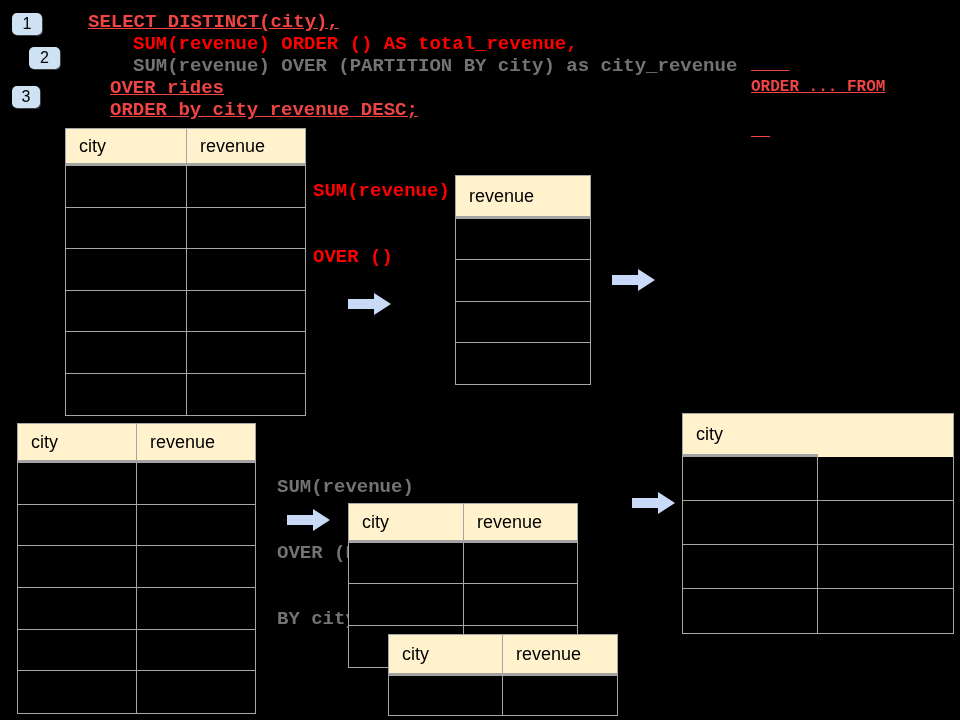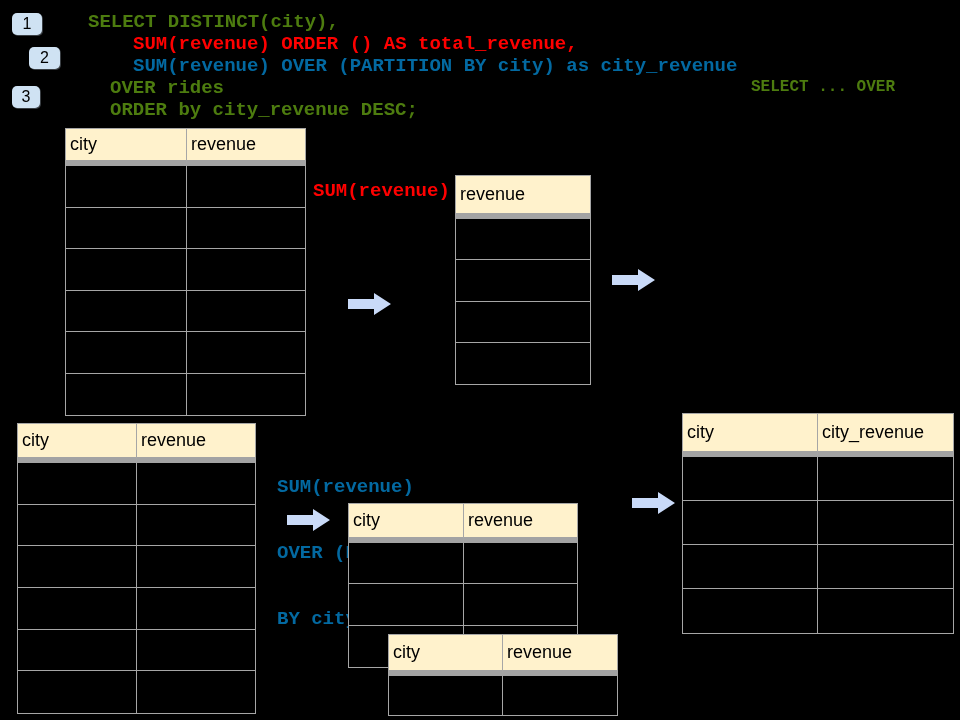--- a/index.html
+++ b/index.html
@@ -6,35 +6,35 @@
   .stage{
     position:relative;width:960px;height:720px;background:#000;overflow:hidden;
     font-family:"Liberation Sans",sans-serif;
   }
   
   .code{
     position:absolute;font-family:"Liberation Mono","DejaVu Sans Mono",monospace;
     font-weight:bold;font-size:19px;line-height:22px;white-space:pre;
   }
   .code.small{font-size:16px;}
-  .c-purple{color:#4d7c0f;}
+  .c-purple{color:#ef4444;text-decoration:underline;}
   .c-red{color:#FF0000;}
-  .c-green{color:#0369a1;}
+  .c-green{color:#737373;}
   
   .badge{
     position:absolute;background:#CFE2F3;border-radius:5px;color:#000;
     display:flex;align-items:center;justify-content:center;
     font-size:16px;box-shadow:1px 1px 0 #3a3f44;
   }
   
   .tbl{position:absolute;border:1px solid #A6A6A6;box-sizing:border-box;background:#000;}
   .thead{display:grid;background:#FFF2CC;color:#000;}
   .th{
-    display:flex;align-items:center;padding-left:4px;font-size:18px;
-    border-right:1px solid #A6A6A6;border-bottom:6px solid #a3a3a3;box-sizing:border-box;
+    display:flex;align-items:center;padding-left:13px;font-size:18px;
+    border-right:1px solid #A6A6A6;border-bottom:3px solid #a3a3a3;box-sizing:border-box;
     overflow:hidden;white-space:nowrap;
   }
   .th:last-child{border-right:none;text-align:center;}
   .tbody{display:grid;}
   .td{border-right:1px solid #A6A6A6;border-bottom:1px solid #A6A6A6;box-sizing:border-box;}
   .cols2 .td:nth-child(2n){border-right:none;}
   .cols1 .td{border-right:none;}
   .cols2 .td:nth-last-child(-n+2){border-bottom:none;}
   .cols1 .td:last-child{border-bottom:none;}
   
@@ -55,21 +55,21 @@
     <span>3</span>
   </div>
 
   <div class="code c-purple" style="left:88px;top:11px;">SELECT DISTINCT(city),</div>
   <div class="code c-red" style="left:133px;top:33px;">SUM(revenue) ORDER () AS total_revenue,</div>
   <div class="code c-green" style="left:133px;top:55px;">SUM(revenue) OVER (PARTITION BY city) as city_revenue</div>
   <div class="code c-purple" style="left:110px;top:77px;">OVER rides</div>
   <div class="code c-purple" style="left:110px;top:99px;">ORDER by city_revenue DESC;</div>
 
   <div class="code small c-purple" style="left:751px;top:32px;">
-    <div>SELECT ... OVER</div>
+    <div>ORDER ... FROM</div>
   </div>
 
   <div class="tbl" style="left:65px;top:128px;width:241px;">
     <div class="thead" style="grid-template-columns:121px 1fr;grid-auto-rows:37px;">
       <div class="th">city</div>
       <div class="th">revenue</div>
     </div>
     <div class="tbody cols2" style="grid-template-columns:121px 1fr;grid-auto-rows:41.5px;">
         <div class="td"></div>
         <div class="td"></div>
@@ -81,20 +81,21 @@
         <div class="td"></div>
         <div class="td"></div>
         <div class="td"></div>
         <div class="td"></div>
         <div class="td"></div>
       </div>
   </div>
 
   <div class="code c-red" style="left:313px;top:136px;">
     <div>SUM(revenue)</div>
+    <div>OVER ()</div>
   </div>
 
   <span class="arrow" style="left:348px;top:292px;">
     <svg width="44" height="24" viewBox="0 0 44 24">
         <polygon points="0,7 26,7 26,1 43,12 26,23 26,17 0,17" fill="#C9DAF8"></polygon>
       </svg>
   </span>
 
   <div class="tbl" style="left:455px;top:175px;width:136px;">
     <div class="thead" style="grid-template-columns:1fr;grid-auto-rows:43px;">
@@ -175,21 +176,20 @@
 
   <span class="arrow" style="left:632px;top:491px;">
     <svg width="44" height="24" viewBox="0 0 44 24">
         <polygon points="0,7 26,7 26,1 43,12 26,23 26,17 0,17" fill="#C9DAF8"></polygon>
       </svg>
   </span>
 
   <div class="tbl" style="left:682px;top:413px;width:272px;">
     <div class="thead" style="grid-template-columns:135px 1fr;grid-auto-rows:43px;">
       <div class="th">city</div>
-      <div class="th">city_revenue</div>
     </div>
     <div class="tbody cols2" style="grid-template-columns:135px 1fr;grid-auto-rows:44px;">
         <div class="td"></div>
         <div class="td"></div>
         <div class="td"></div>
         <div class="td"></div>
         <div class="td"></div>
         <div class="td"></div>
         <div class="td"></div>
         <div class="td"></div>

